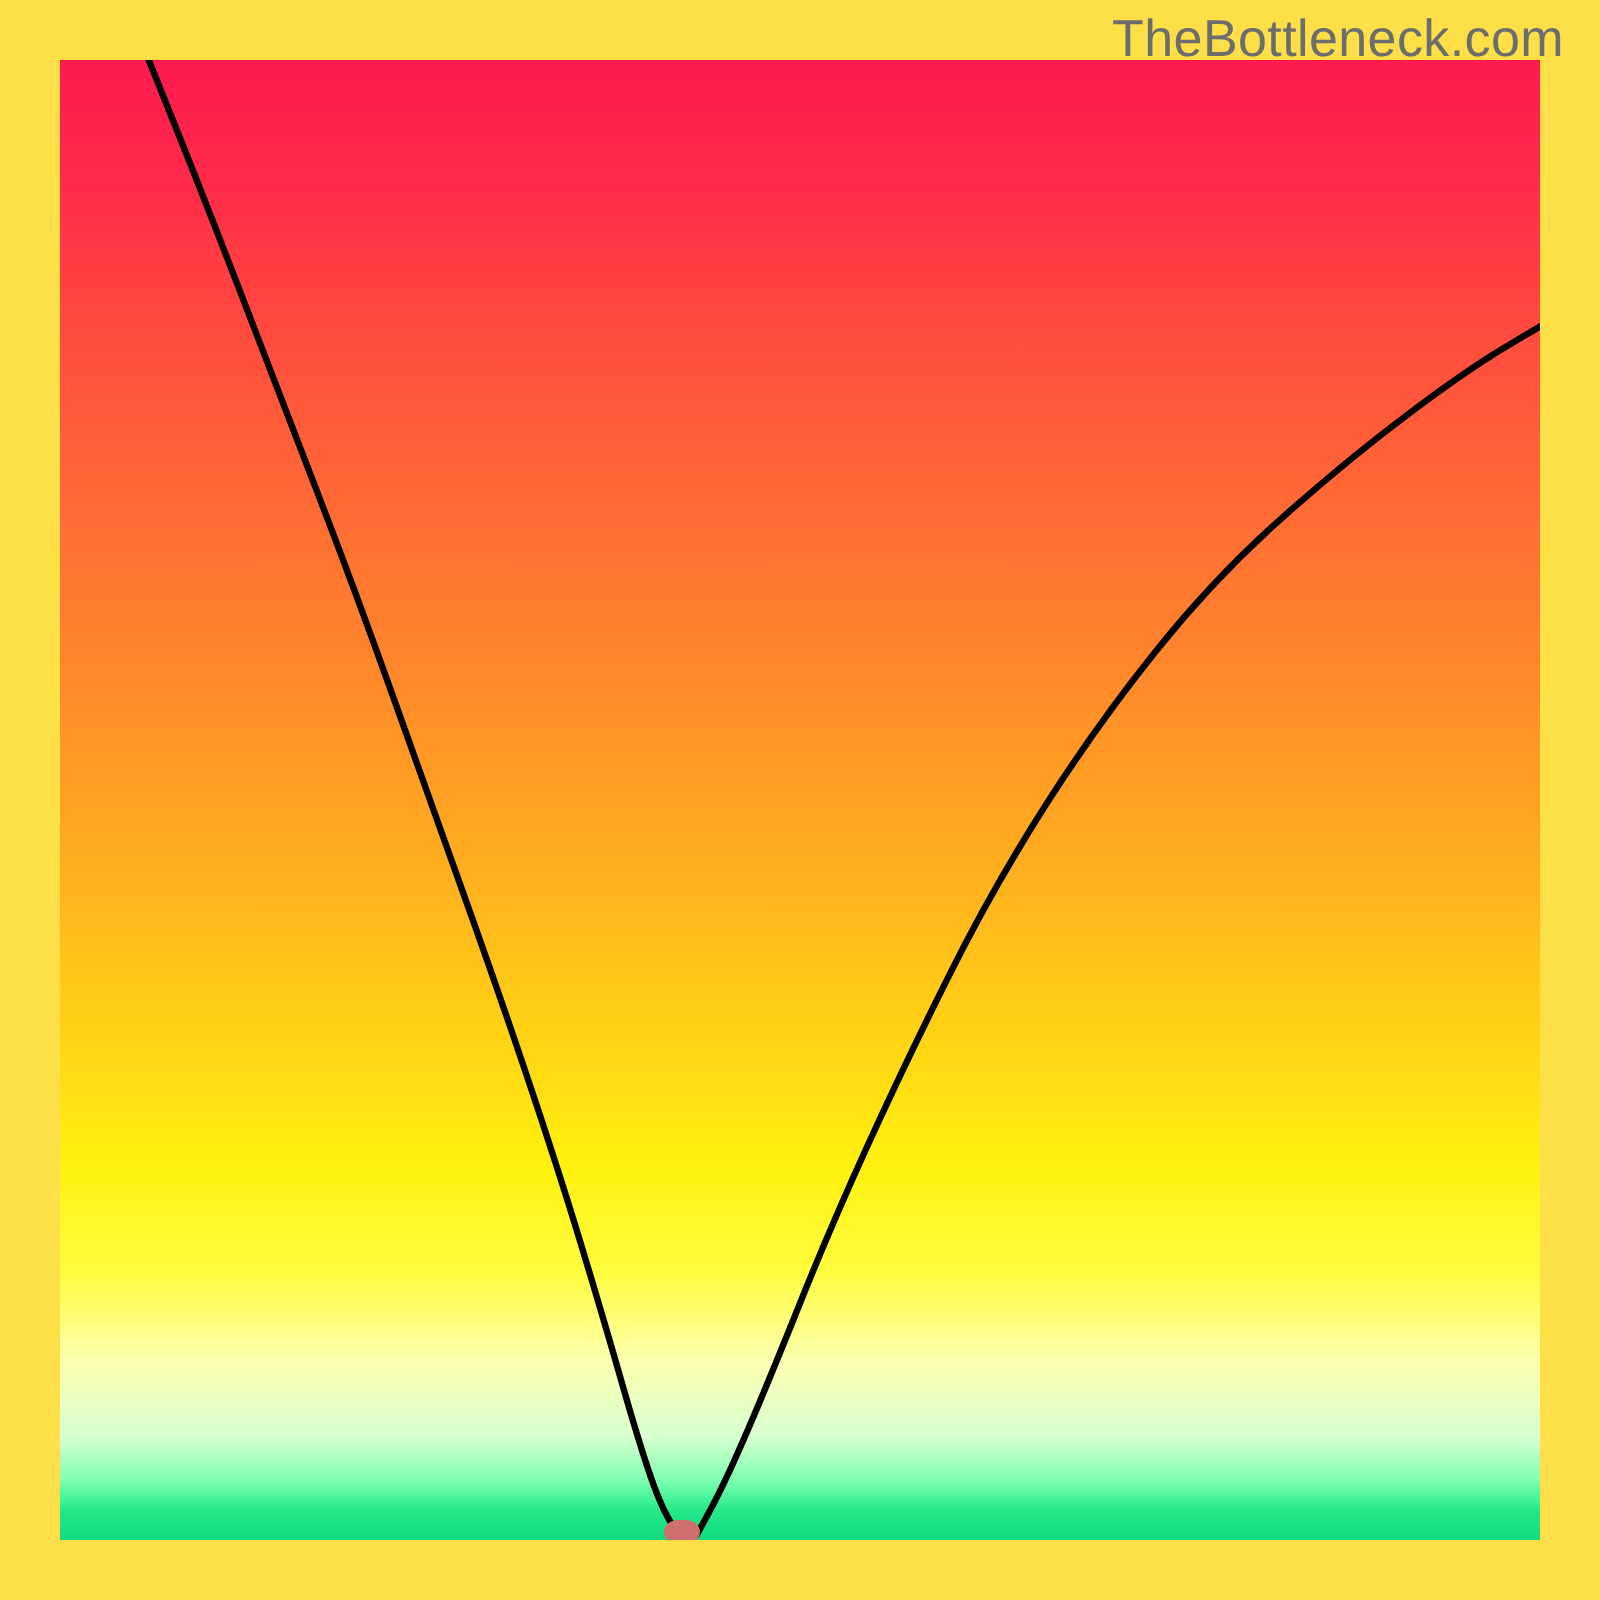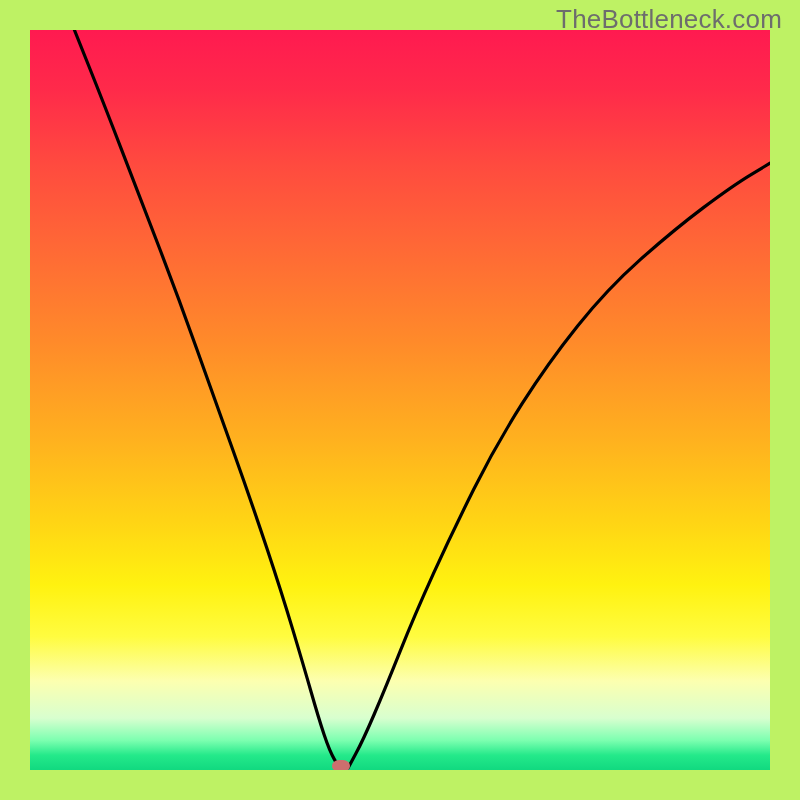--- a/index.html
+++ b/index.html
@@ -8,21 +8,21 @@
     width: 800px;
     height: 800px;
     overflow: hidden;
     background: #000;
     font-family: Arial, Helvetica, sans-serif;
   }
   .frame {
     position: relative;
     width: 800px;
     height: 800px;
-    background: #bef264;
+    background: #fde047;
   }
   .watermark {
     position: absolute;
     top: 4px;
     right: 18px;
     font-size: 26px;
     font-weight: 500;
     color: #6d6d6d;
     letter-spacing: 0.2px;
     z-index: 10;

